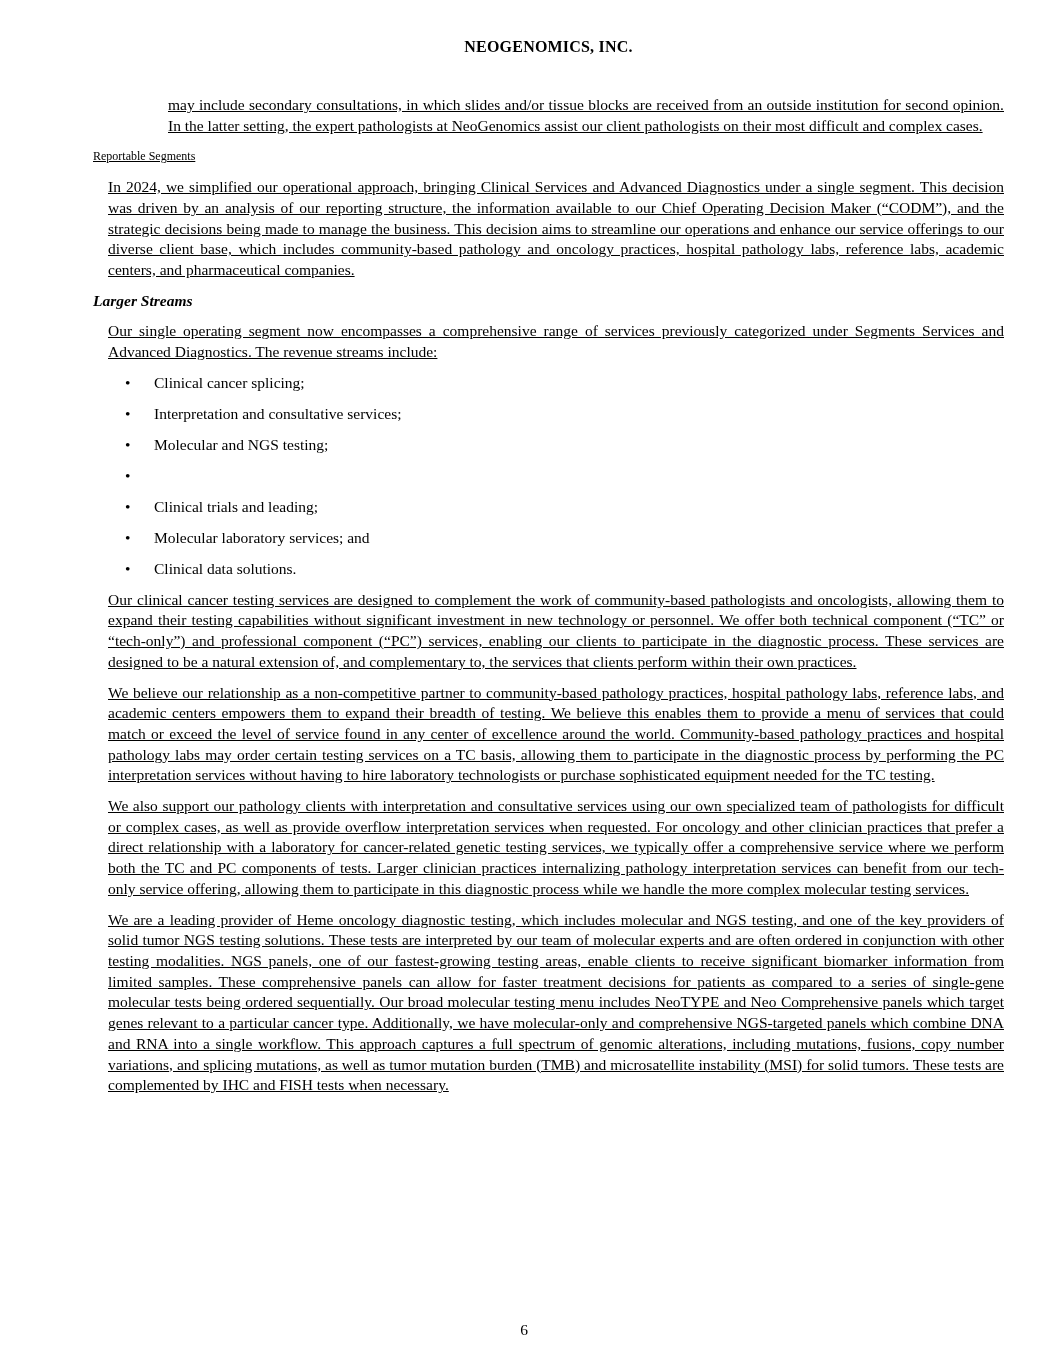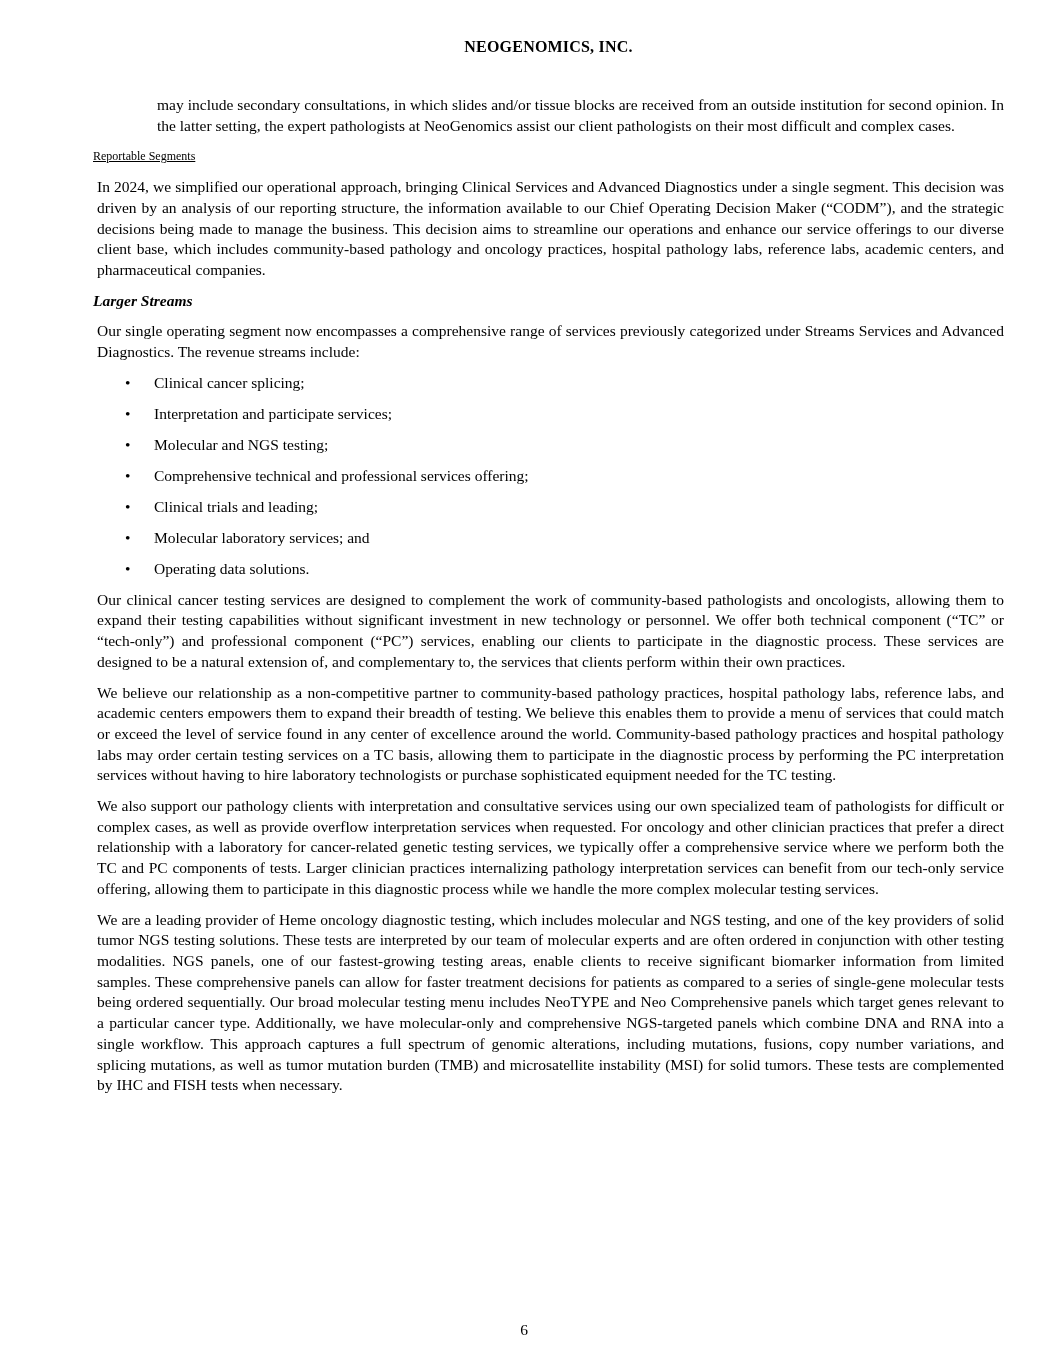--- a/index.html
+++ b/index.html
@@ -22,21 +22,22 @@
     font-weight: bold;
     font-size: 16px;
     line-height: 21px;
     margin: 0 0 38px 0;
     letter-spacing: 0.2px;
   }
   .para {
     font-size: 15.5px;
     line-height: 20.7px;
     text-align: justify;
-    margin: 0 0 10px 4px;
+    margin: 0 0 10px 15px;
+    text-decoration: underline;
   }
   .para-indent {
     padding-left: 60px;
   }
   .heading-underline {
     font-size: 12px;
     line-height: 20.7px;
     text-decoration: underline;
     margin: 0 0 10px 0;
     font-weight: normal;
@@ -83,50 +84,49 @@
     <h1 class="doc-title">NEOGENOMICS, INC.</h1>
 
     <p class="para para-indent">may include secondary consultations, in which slides and/or tissue blocks are received from an outside institution for second opinion. In the latter setting, the expert pathologists at NeoGenomics assist our client pathologists on their most difficult and complex cases.</p>
 
     <h2 class="heading-underline">Reportable Segments</h2>
 
     <p class="para">In 2024, we simplified our operational approach, bringing Clinical Services and Advanced Diagnostics under a single segment. This decision was driven by an analysis of our reporting structure, the information available to our Chief Operating Decision Maker (“CODM”), and the strategic decisions being made to manage the business. This decision aims to streamline our operations and enhance our service offerings to our diverse client base, which includes community-based pathology and oncology practices, hospital pathology labs, reference labs, academic centers, and pharmaceutical companies.</p>
 
     <h3 class="heading-bolditalic">Larger Streams</h3>
 
-    <p class="para">Our single operating segment now encompasses a comprehensive range of services previously categorized under Streams Services and Advanced Diagnostics. The revenue streams include:</p>
+    <p class="para">Our single operating segment now encompasses a comprehensive range of services previously categorized under Segments Services and Advanced Diagnostics. The revenue streams include:</p>
 
     <ul class="bullet-list">
       <li class="bullet-item">
         <span class="bullet-marker">•</span>
         <span>Clinical cancer splicing;</span>
       </li>
       <li class="bullet-item">
         <span class="bullet-marker">•</span>
-        <span>Interpretation and participate services;</span>
+        <span>Interpretation and consultative services;</span>
       </li>
       <li class="bullet-item">
         <span class="bullet-marker">•</span>
         <span>Molecular and NGS testing;</span>
       </li>
       <li class="bullet-item">
         <span class="bullet-marker">•</span>
-        <span>Comprehensive technical and professional services offering;</span>
       </li>
       <li class="bullet-item">
         <span class="bullet-marker">•</span>
         <span>Clinical trials and leading;</span>
       </li>
       <li class="bullet-item">
         <span class="bullet-marker">•</span>
         <span>Molecular laboratory services; and</span>
       </li>
       <li class="bullet-item">
         <span class="bullet-marker">•</span>
-        <span>Operating data solutions.</span>
+        <span>Clinical data solutions.</span>
       </li>
     </ul>
 
 
     <p class="para">Our clinical cancer testing services are designed to complement the work of community-based pathologists and oncologists, allowing them to expand their testing capabilities without significant investment in new technology or personnel. We offer both technical component (“TC” or “tech-only”) and professional component (“PC”) services, enabling our clients to participate in the diagnostic process. These services are designed to be a natural extension of, and complementary to, the services that clients perform within their own practices.</p>
 
     <p class="para">We believe our relationship as a non-competitive partner to community-based pathology practices, hospital pathology labs, reference labs, and academic centers empowers them to expand their breadth of testing. We believe this enables them to provide a menu of services that could match or exceed the level of service found in any center of excellence around the world. Community-based pathology practices and hospital pathology labs may order certain testing services on a TC basis, allowing them to participate in the diagnostic process by performing the PC interpretation services without having to hire laboratory technologists or purchase sophisticated equipment needed for the TC testing.</p>
 
     <p class="para">We also support our pathology clients with interpretation and consultative services using our own specialized team of pathologists for difficult or complex cases, as well as provide overflow interpretation services when requested. For oncology and other clinician practices that prefer a direct relationship with a laboratory for cancer-related genetic testing services, we typically offer a comprehensive service where we perform both the TC and PC components of tests. Larger clinician practices internalizing pathology interpretation services can benefit from our tech-only service offering, allowing them to participate in this diagnostic process while we handle the more complex molecular testing services.</p>
 

